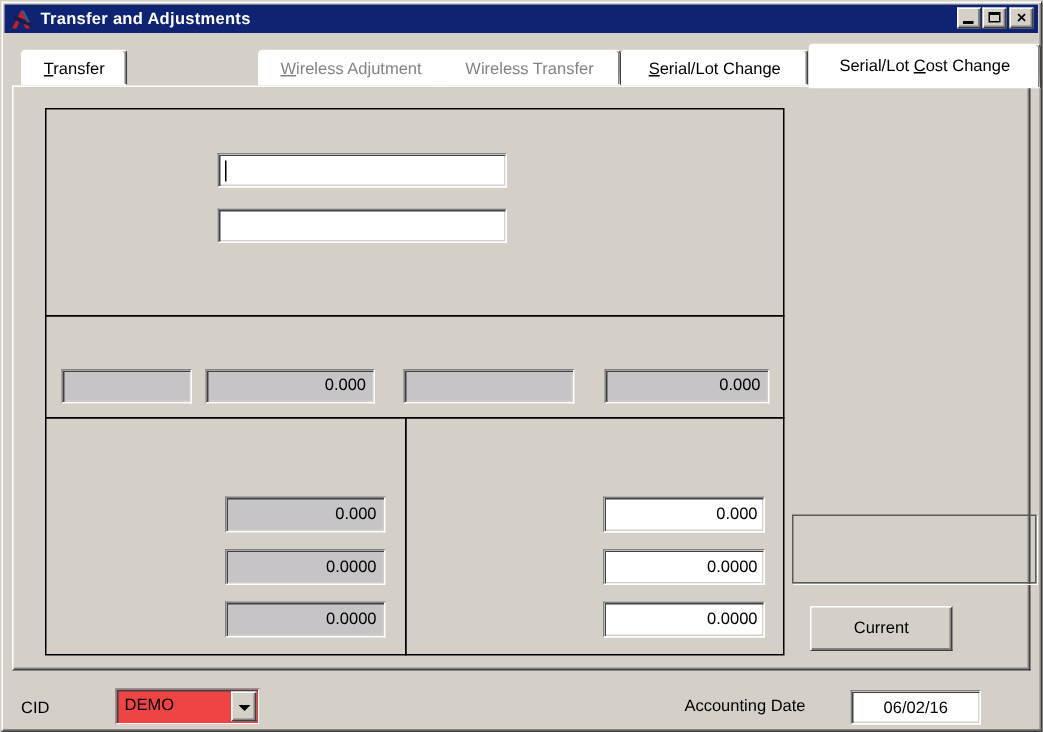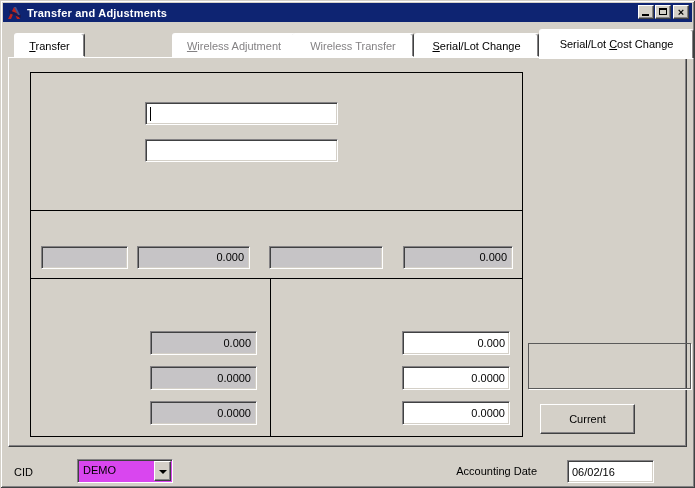--- a/index.html
+++ b/index.html
@@ -58,21 +58,21 @@
 
   
   .blackbox { position: absolute; border: 1px solid #000; z-index: 2; }
 
   
   .tfield {
     position: absolute; font: 11px "Liberation Sans", sans-serif;
     background: #fff; color: #000;
     border: 1px solid; border-color: #848284 #fff #fff #848284;
     box-shadow: inset 1px 1px 0 #404142, inset -1px -1px 0 #d4d0c8;
-    padding: 0 4px; outline: none; z-index: 3;
+    padding: 0 4px; outline: none; z-index: 3; text-align: center;
   }
   .tfield.num { text-align: right; }
   .gfield {
     position: absolute; background: #c6c4c6; color: #000;
     border: 1px solid; border-color: #848284 #fff #fff #848284;
     box-shadow: inset 1px 1px 0 #404142, inset -1px -1px 0 #d4d0c8;
     padding: 0 5px; line-height: 21px; z-index: 3;
   }
   .gfield.num { text-align: right; }
   .caret { position:absolute; width:1px; height:14px; background:#000; z-index:5; }
@@ -97,21 +97,21 @@
   
   .btn {
     position: absolute; background: #d4d0c8; text-align: center;
     border: 1px solid; border-color: #fff #404142 #404142 #fff;
     box-shadow: inset -1px -1px 0 #848284;
     font: 11px "Liberation Sans", sans-serif; z-index: 3;
   }
 
   
   .combo {
-    position: absolute; background: #d946ef;
+    position: absolute; background: #ef4444;
     border: 1px solid; border-color: #848284 #fff #fff #848284;
     box-shadow: inset 1px 1px 0 #404142;
     z-index: 3;
   }
   .combo .val { position: absolute; left: 5px; top: 4px; }
   .combo .drop {
     position: absolute; right: 1px; top: 1px; bottom: 1px; width: 17px;
     background: #d4d0c8;
     border: 1px solid; border-color: #fff #404142 #404142 #fff;
     box-shadow: inset -1px -1px 0 #848284;

